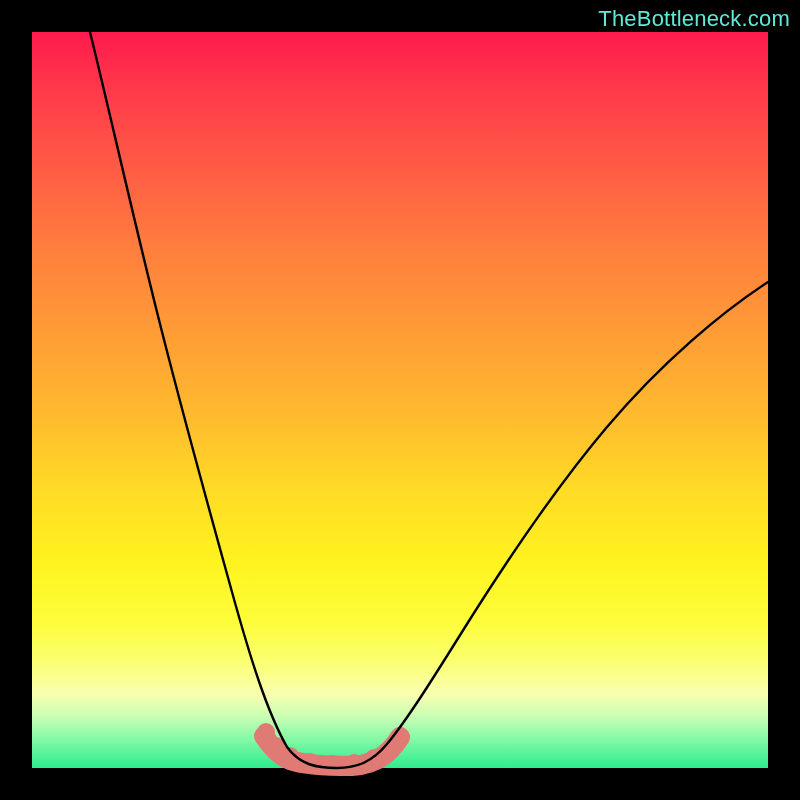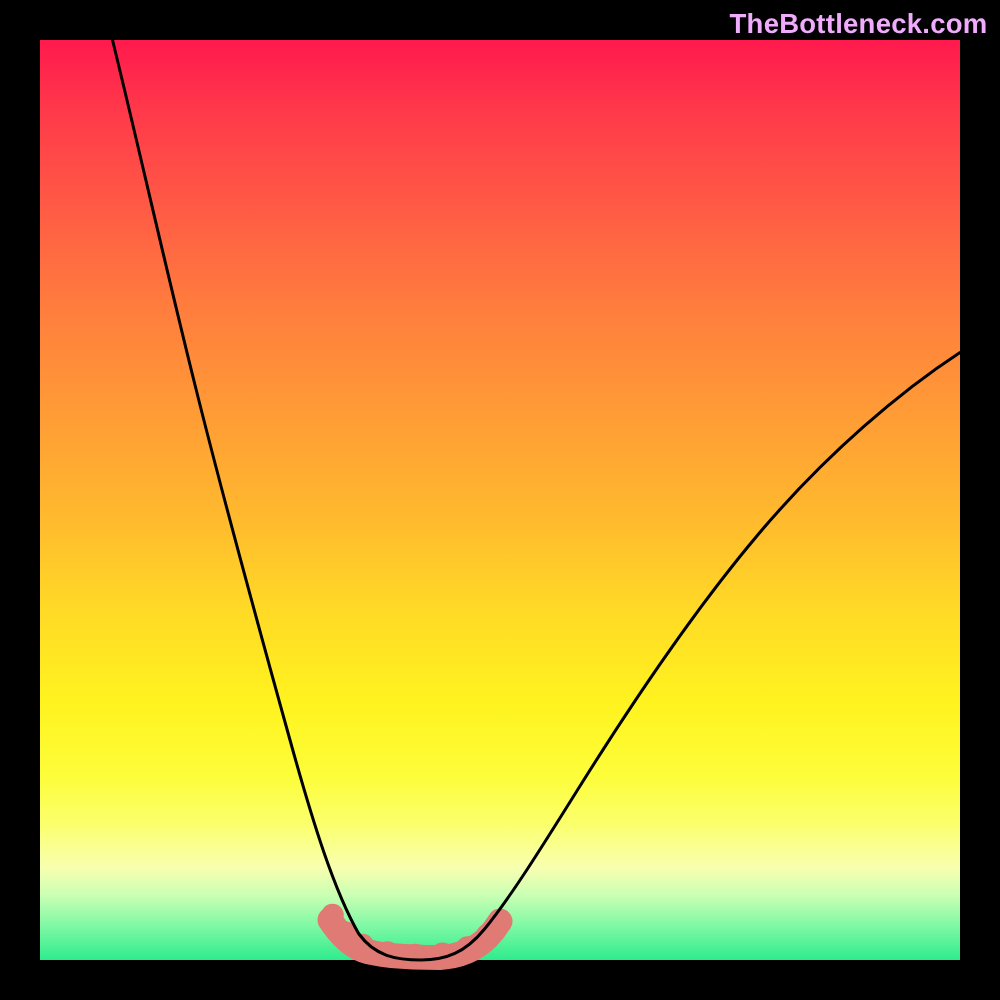--- a/index.html
+++ b/index.html
@@ -37,23 +37,23 @@
       #f8ffb0 90%,
       #c9ffb4 93%,
       #86f9a6 96%,
       #2eec8e 100%
     );
   }
   .watermark {
     position: absolute;
     top: 6px;
     right: 10px;
-    color: #f0abfc;
+    color: #5eead4;
     font-size: 22px;
-    font-weight: 700;
+    font-weight: 400;
     letter-spacing: 0.2px;
     user-select: none;
   }
   svg.curve {
     position: absolute;
     left: 0;
     top: 0;
     width: 736px;
     height: 736px;
     overflow: visible;

